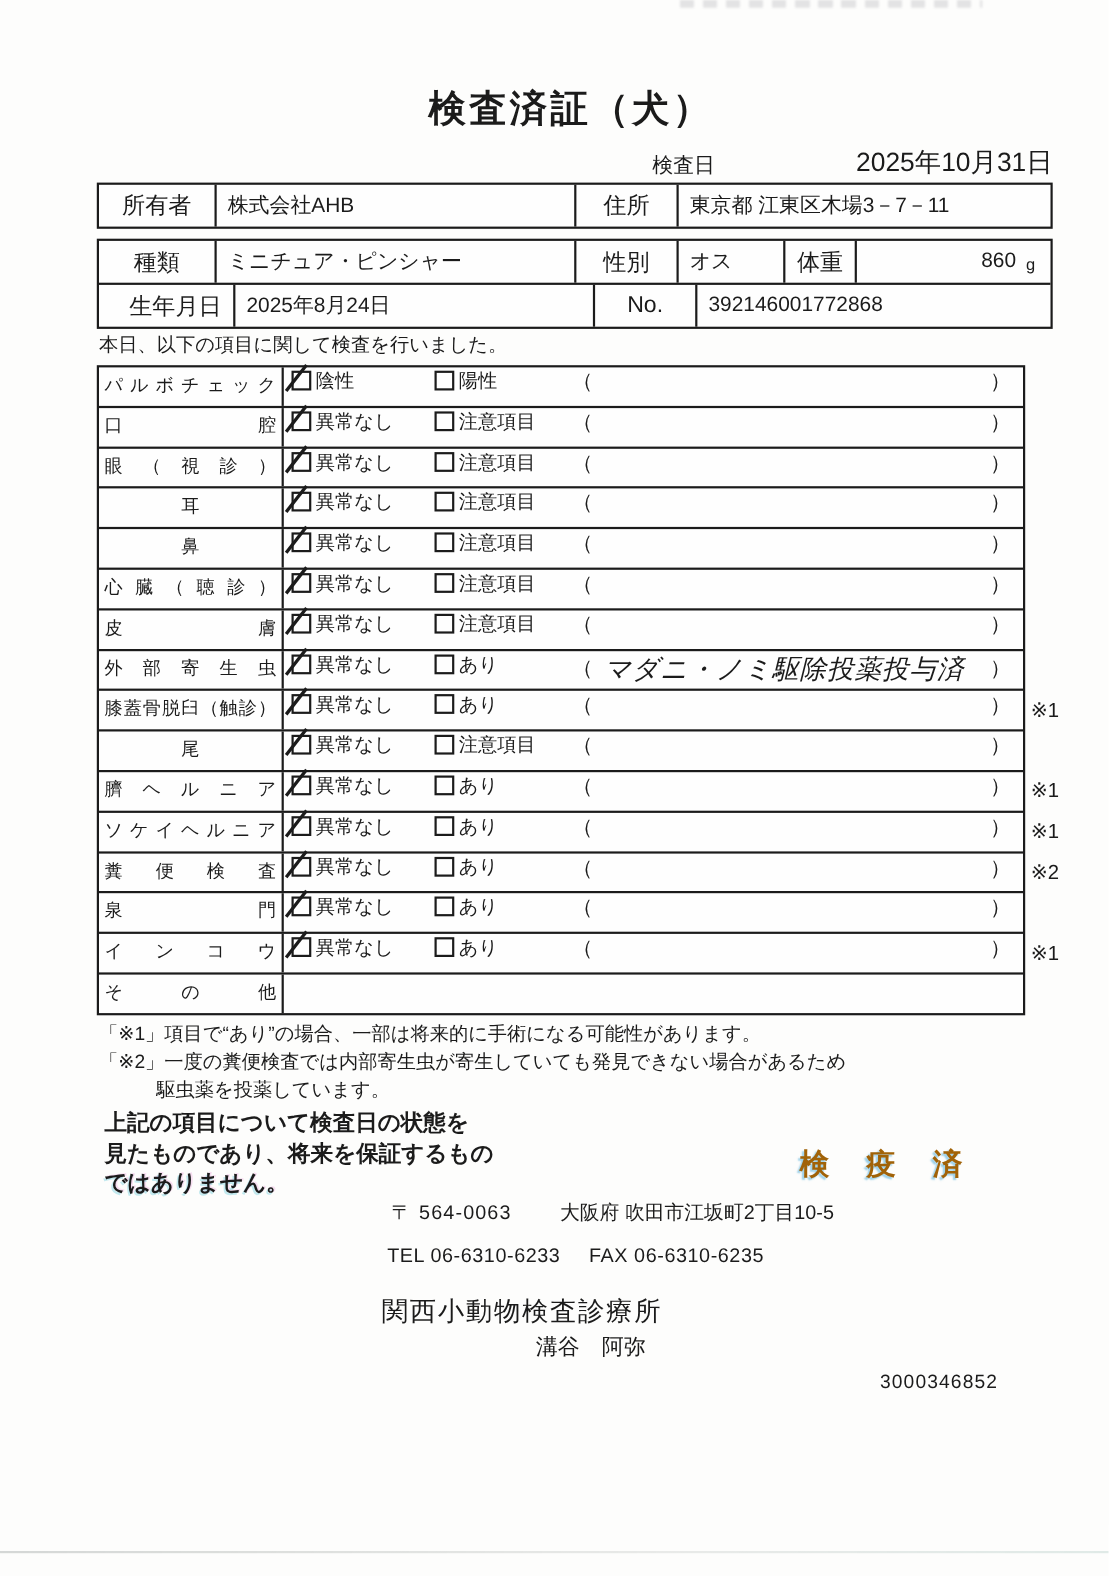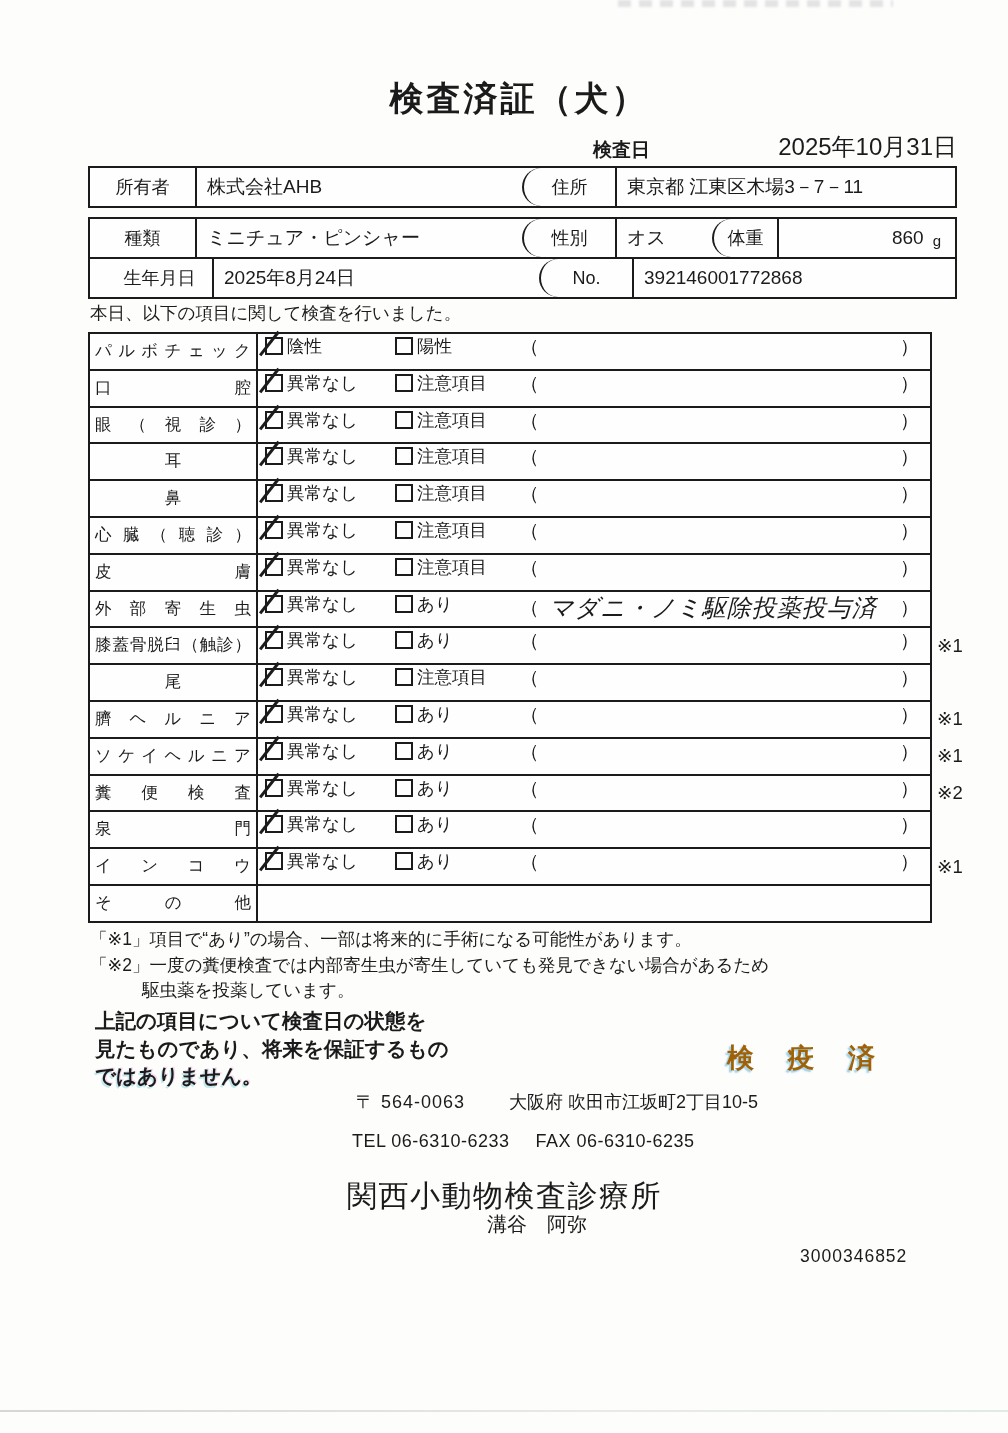--- a/index.html
+++ b/index.html
@@ -20,29 +20,29 @@
     filter:blur(.4px);
   }
   .title{
     position:absolute;top:76px;left:0;right:0;text-align:center;padding-left:30px;
     font-size:34px;font-weight:600;letter-spacing:3px;
   }
   .date-row{
     position:absolute;top:131px;left:593px;width:364px;
     display:flex;justify-content:space-between;align-items:flex-end;
   }
-  .date-row .lbl{font-size:19px;font-weight:700;}
+  .date-row .lbl{font-size:19px;font-weight:400;}
   .date-row .val{font-size:24px;}
   
   .htable{position:absolute;left:88px;width:869px;border:2px solid #1b1b1b;box-sizing:border-box;background:#fefefe;}
   .htable .hrow{display:flex;height:38px;}
   .htable .hrow + .hrow{border-top:2px solid #1b1b1b;padding-left:17px;}
   .hcell{display:flex;align-items:center;box-sizing:border-box;overflow:hidden;}
   .hcell + .hcell{border-left:2px solid #1b1b1b;}
-  .hcell.head{justify-content:center;font-size:18px;border-radius:19px;}
+  .hcell.head{justify-content:center;font-size:21px;}
   .hcell.val{padding-left:10px;font-size:19px;}
   .t1{top:166px;}
   .t2{top:217px;}
   .w105{width:105px;flex:none;}
   .w327{width:327px;flex:none;}
   .w93{width:93px;flex:none;}
   .w97{width:97px;flex:none;}
   .w65{width:65px;flex:none;}
   .grow{flex:1;}
   .weight-val{justify-content:flex-end;padding-right:14px;font-size:19px;}
@@ -91,21 +91,21 @@
   }
   .stamp{
     position:absolute;top:1040px;left:727px;font-size:27px;font-weight:600;letter-spacing:13px;
     white-space:nowrap;color:#a16207;
     text-shadow:-2px 2px 1.5px rgba(75,170,215,.55);
   }
   .addr-line{position:absolute;top:1090px;left:356px;font-size:18px;display:flex;}
   .addr-line .postal{margin-right:44px;letter-spacing:1px;}
   .tel-line{position:absolute;top:1131px;left:352px;font-size:18px;display:flex;letter-spacing:.5px;}
   .tel-line .tel{margin-right:26px;}
-  .clinic-name{position:absolute;top:1176px;left:347px;font-size:30px;letter-spacing:1.5px;}
+  .clinic-name{position:absolute;top:1176px;left:347px;font-size:24px;letter-spacing:1.5px;}
   .vet-name{position:absolute;top:1211px;left:487px;font-size:20px;}
   .serial{position:absolute;top:1246px;left:800px;font-size:17.5px;letter-spacing:1px;}
 </style>
 </head>
 <body>
 
 <div class="page">
 
   <div class="artifact-top"></div>
 

